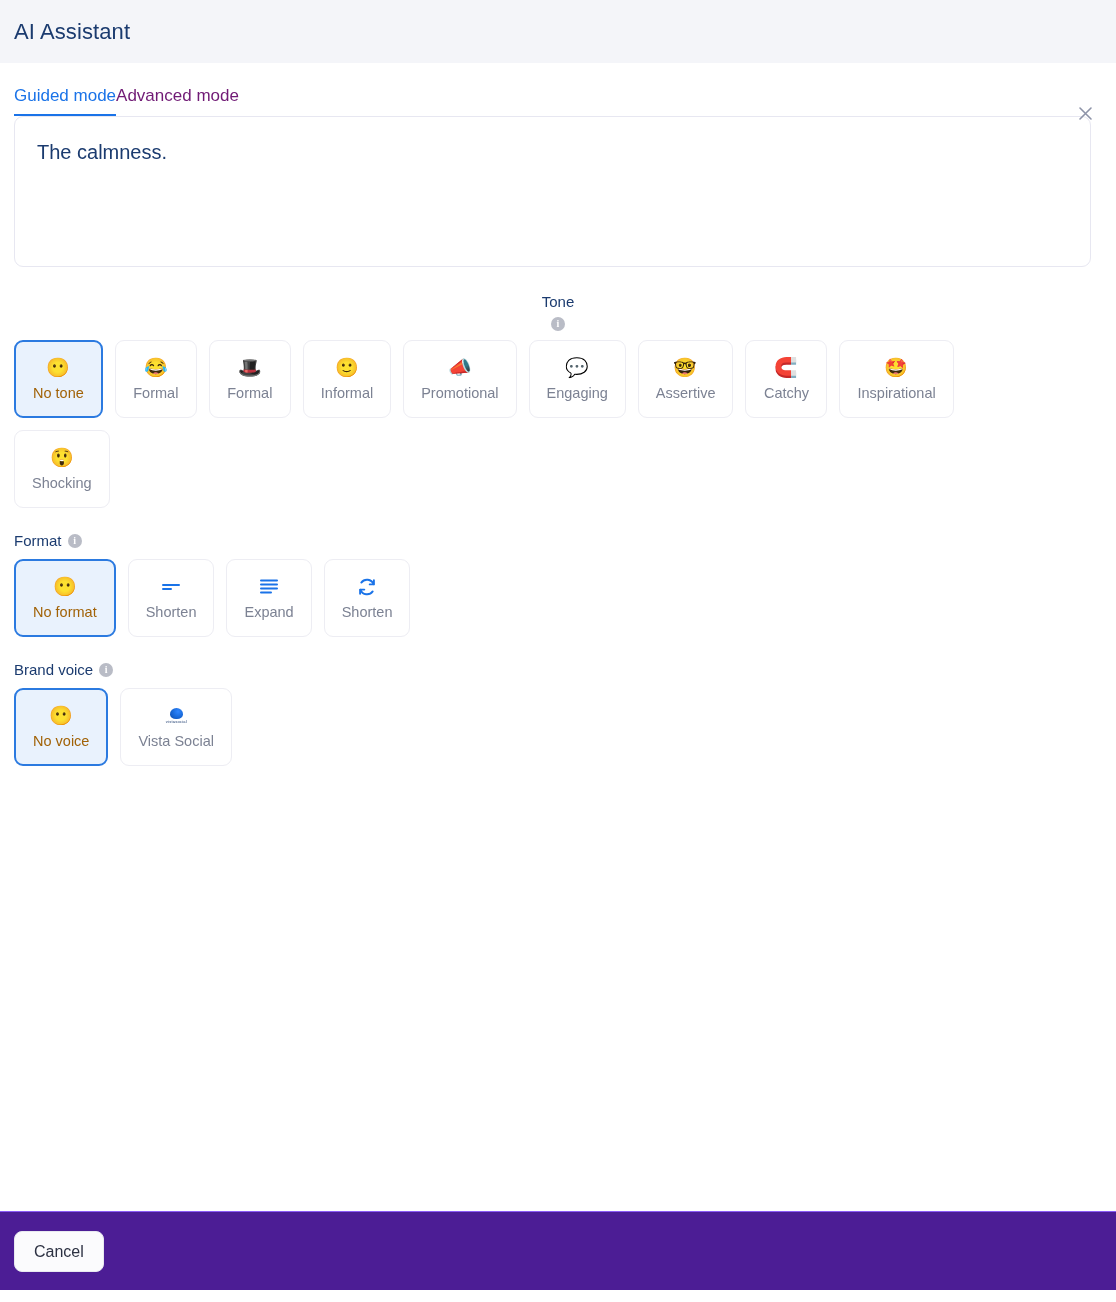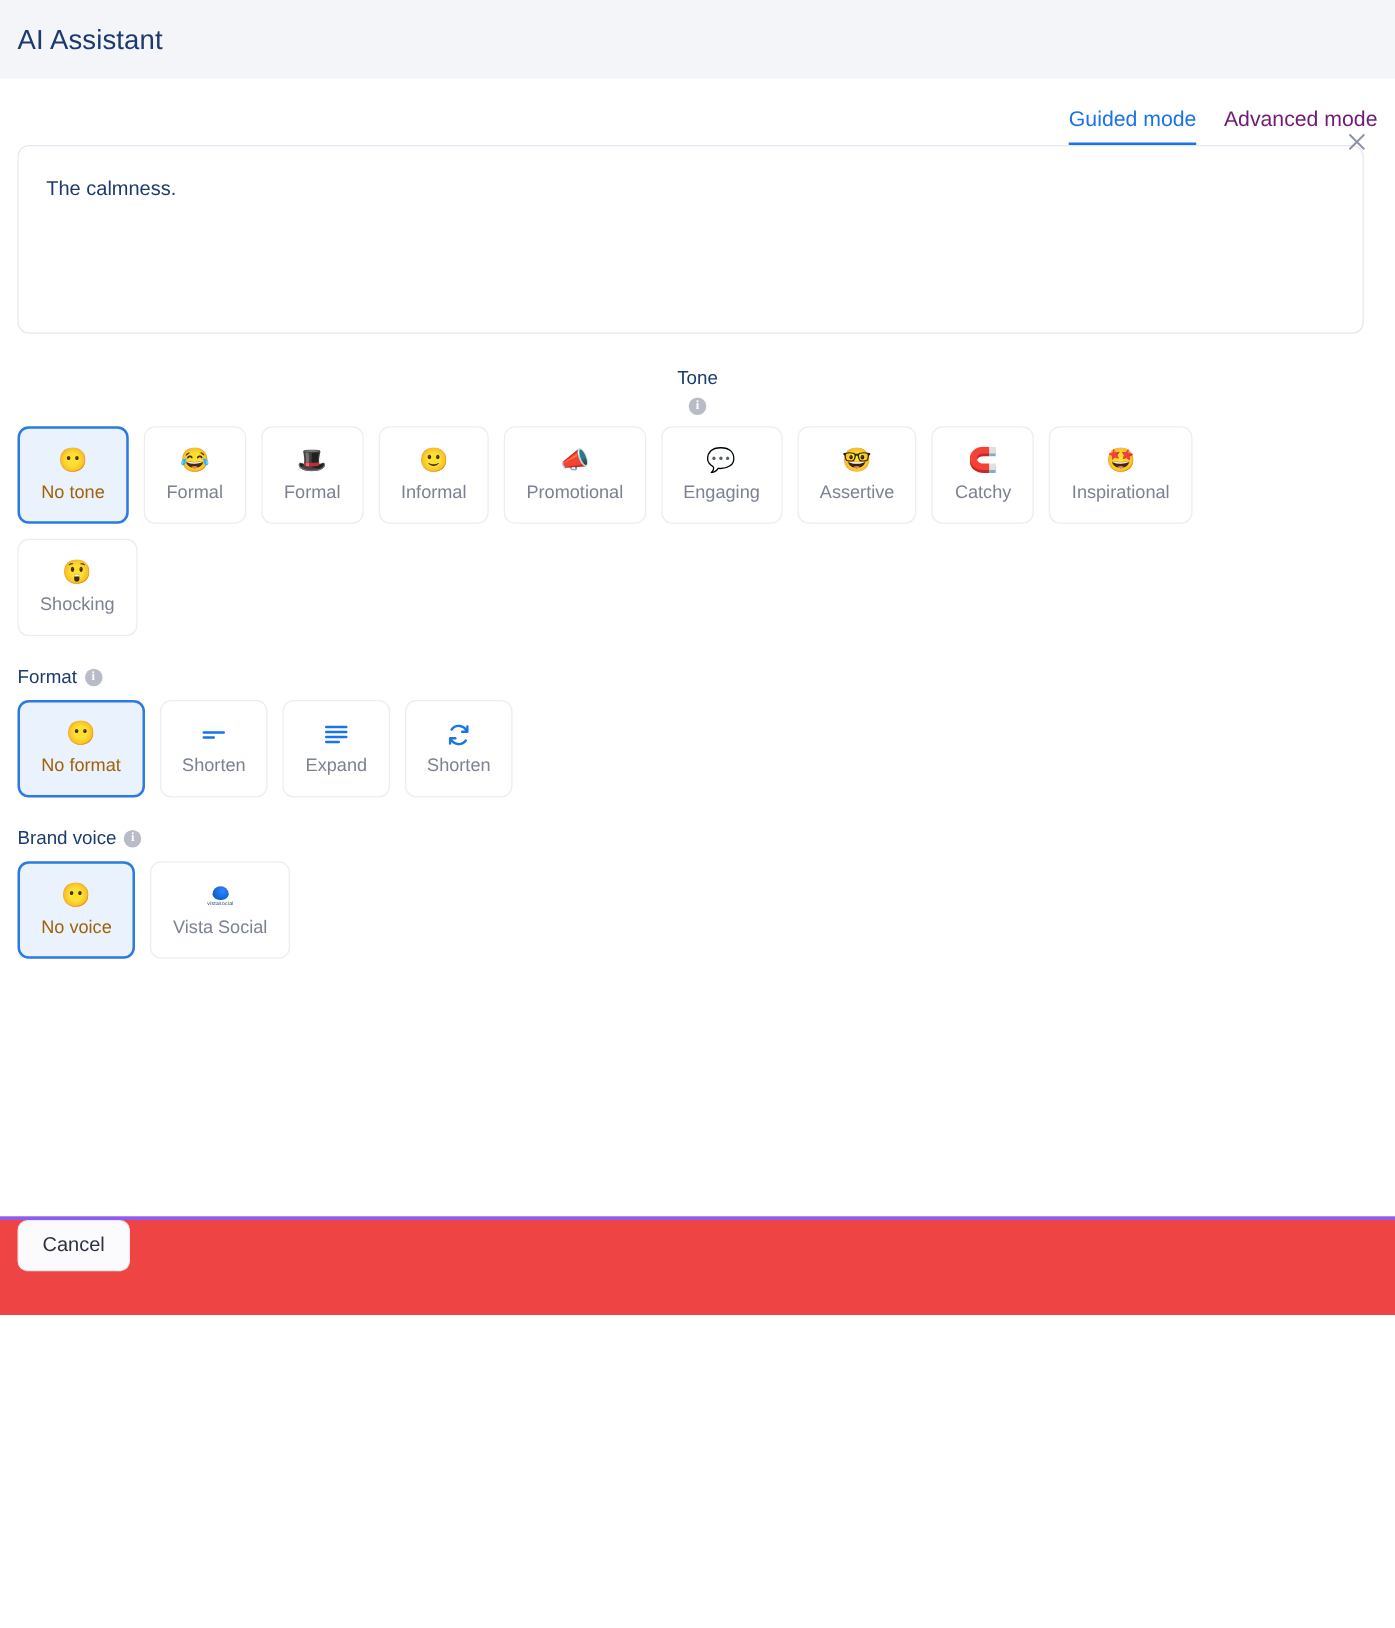--- a/index.html
+++ b/index.html
@@ -7,21 +7,21 @@
   html, body {
     width: 1116px;
     height: 1302px;
     background: #ffffff;
     font-family: "Liberation Sans", sans-serif;
     -webkit-font-smoothing: antialiased;
   }
 
   .app {
     width: 1116px;
-    height: 1052px;
+    height: 1290px;
     position: relative;
     display: flex;
     flex-direction: column;
     background: #ffffff;
     overflow: hidden;
   }
 
   
   .header {
     height: 63px;
@@ -44,24 +44,22 @@
     background: #ffffff;
     padding: 0 14px;
     position: relative;
     overflow: hidden;
   }
 
   
   .tabs {
     display: flex;
     align-items: flex-end;
-    gap: 22px;
     padding-top: 27px;
     height: 53px;
-    justify-content: flex-end;
   }
   .tab {
     font-size: 17px;
     color: #701a75;
     padding-bottom: 8px;
     cursor: pointer;
     border-bottom: 2px solid transparent;
     line-height: 20px;
   }
   .tab.active {
@@ -98,21 +96,21 @@
 
   
   .content-wrap { position: relative; }
   .content-box {
     width: 1077px;
     height: 151px;
     border: 1px solid #e7e7f1;
     border-radius: 9px;
     background: #ffffff;
     padding: 24px 22px;
-    font-size: 16px;
+    font-size: 20px;
     color: #1b3b6f;
     font-family: "Liberation Sans", sans-serif;
     resize: none;
     outline: none;
     line-height: 22px;
   }
   .clear-btn {
     position: absolute;
     top: -14px;
     right: 6px;
@@ -197,24 +195,24 @@
     font-size: 3.6px;
     letter-spacing: .2px;
     color: #1b3b6f;
     line-height: 4px;
     transform: scale(1.12);
   }
 
   
   .footer {
     height: 79px;
-    background: #ef4444;
-    border-top: 3px solid #8b5cf6;
-    display: flex;
-    align-items: flex-start;
+    background: #4c1d95;
+    border-top: 1px solid #8b5cf6;
+    display: flex;
+    align-items: center;
     padding: 0 14px;
     flex: 0 0 auto;
   }
   .cancel-btn {
     background: #fbfbfd;
     border: 1px solid #e8e9f0;
     border-radius: 8px;
     padding: 10px 19px;
     font-size: 16px;
     color: #2c3142;

